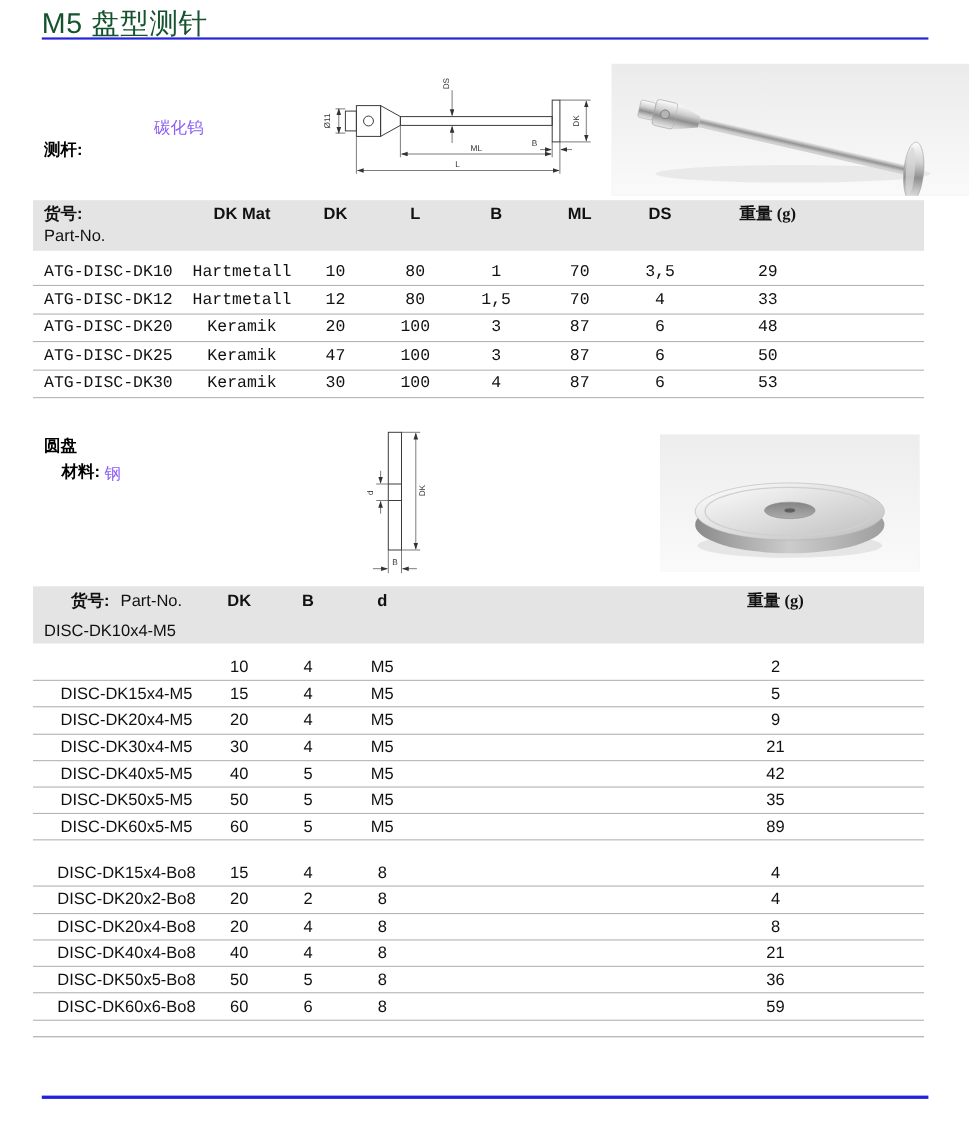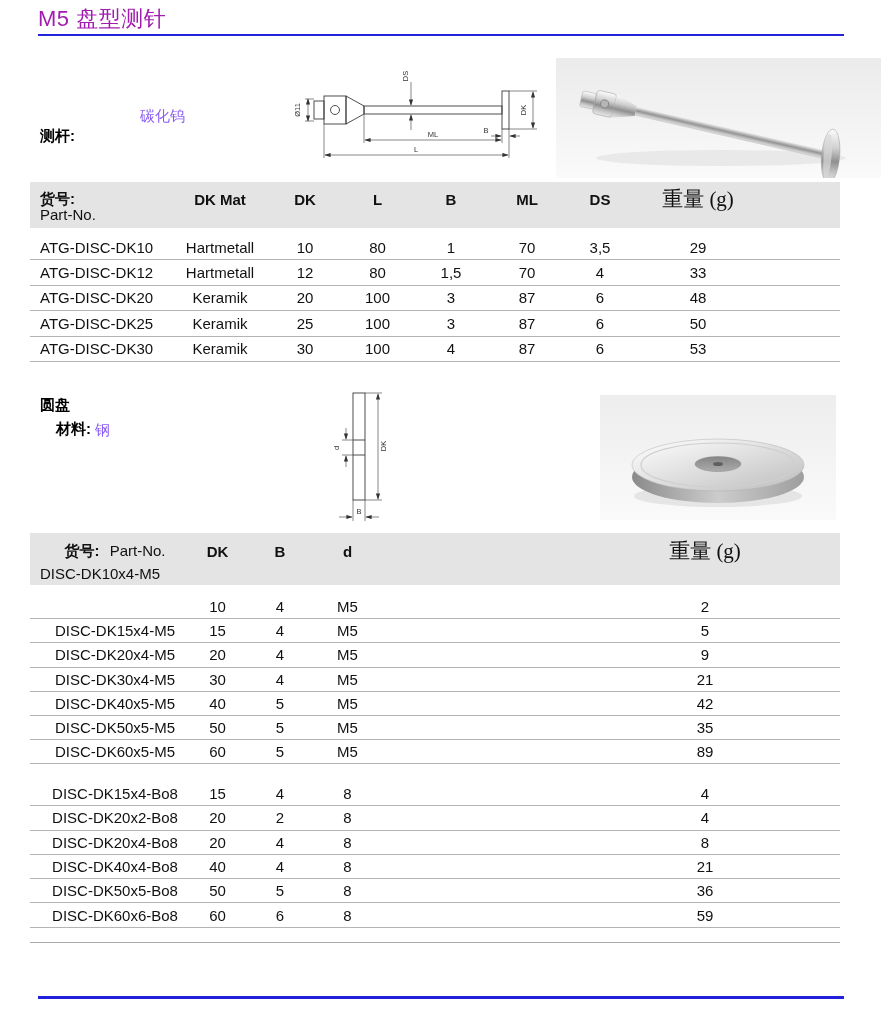--- a/index.html
+++ b/index.html
@@ -3,44 +3,44 @@
 <meta charset="utf-8">
 <style>
   html,body{margin:0;padding:0;}
   body{
     width:883px;height:1027px;position:relative;background:#ffffff;
     font-family:"Liberation Sans","DejaVu Sans",sans-serif;color:#111;
     overflow:hidden;
   }
   .abs{position:absolute;}
   
-  .page-title{left:38px;top:4px;font-size:22px;color:#a21caf;letter-spacing:.5px;}
+  .page-title{left:38px;top:4px;font-size:26px;color:#14532d;letter-spacing:.5px;}
   .title-rule{left:38px;top:34px;width:806px;height:2px;background:#2424dd;}
   
   .sec-label{font-size:15px;font-weight:bold;color:#000;}
   .sec-value{font-size:15px;font-family:"Liberation Serif","DejaVu Serif",serif;color:#8b5cf6;}
   
   .photo{background:#f0f0f0;}
   
   .thead{background:#e4e4e4;}
   .trow{display:flex;align-items:center;font-size:15px;}
   .data-rows .trow{border-bottom:1px solid #b4b4b4;}
   .tcell{text-align:center;box-sizing:border-box;white-space:nowrap;}
   .hcell{font-weight:bold;font-size:15px;}
-  .wcell{font-family:"Liberation Serif","DejaVu Serif",serif;font-weight:normal;font-size:21px;}
+  .wcell{font-family:"Liberation Serif","DejaVu Serif",serif;font-weight:bold;font-size:15px;}
   
   .t1 .c0{width:135px;text-align:left;padding-left:10px;}
   .t1 .c1{width:110px;}
   .t1 .c2{width:60px;}
   .t1 .c3{width:85px;}
   .t1 .c4{width:62px;}
   .t1 .c5{width:90px;}
   .t1 .c6{width:56px;}
   .t1 .c7{width:140px;}
-  .t1.data-rows .trow{height:24.4px;}
+  .t1.data-rows .trow{height:24.4px;font-family:Liberation Mono, monospace;}
   
   .t2 .c0{width:160px;text-align:center;padding-left:10px;}
   .t2 .c1{width:55px;}
   .t2 .c2{width:70px;}
   .t2 .c3{width:65px;}
   .t2 .c4{width:160px;margin-left:245px;}
   .t2a .trow{height:23.2px;}
   .t2b .trow{height:23.3px;}
   .hrow{border-bottom:none;}
   .bottom-border{border-bottom:1px solid #a8a8a8;}
@@ -167,21 +167,21 @@
       <div class="tcell c2">20</div>
       <div class="tcell c3">100</div>
       <div class="tcell c4">3</div>
       <div class="tcell c5">87</div>
       <div class="tcell c6">6</div>
       <div class="tcell c7">48</div>
     </div>
     <div class="trow">
       <div class="tcell c0">ATG-DISC-DK25</div>
       <div class="tcell c1">Keramik</div>
-      <div class="tcell c2">25</div>
+      <div class="tcell c2">47</div>
       <div class="tcell c3">100</div>
       <div class="tcell c4">3</div>
       <div class="tcell c5">87</div>
       <div class="tcell c6">6</div>
       <div class="tcell c7">50</div>
     </div>
     <div class="trow">
       <div class="tcell c0">ATG-DISC-DK30</div>
       <div class="tcell c1">Keramik</div>
       <div class="tcell c2">30</div>

